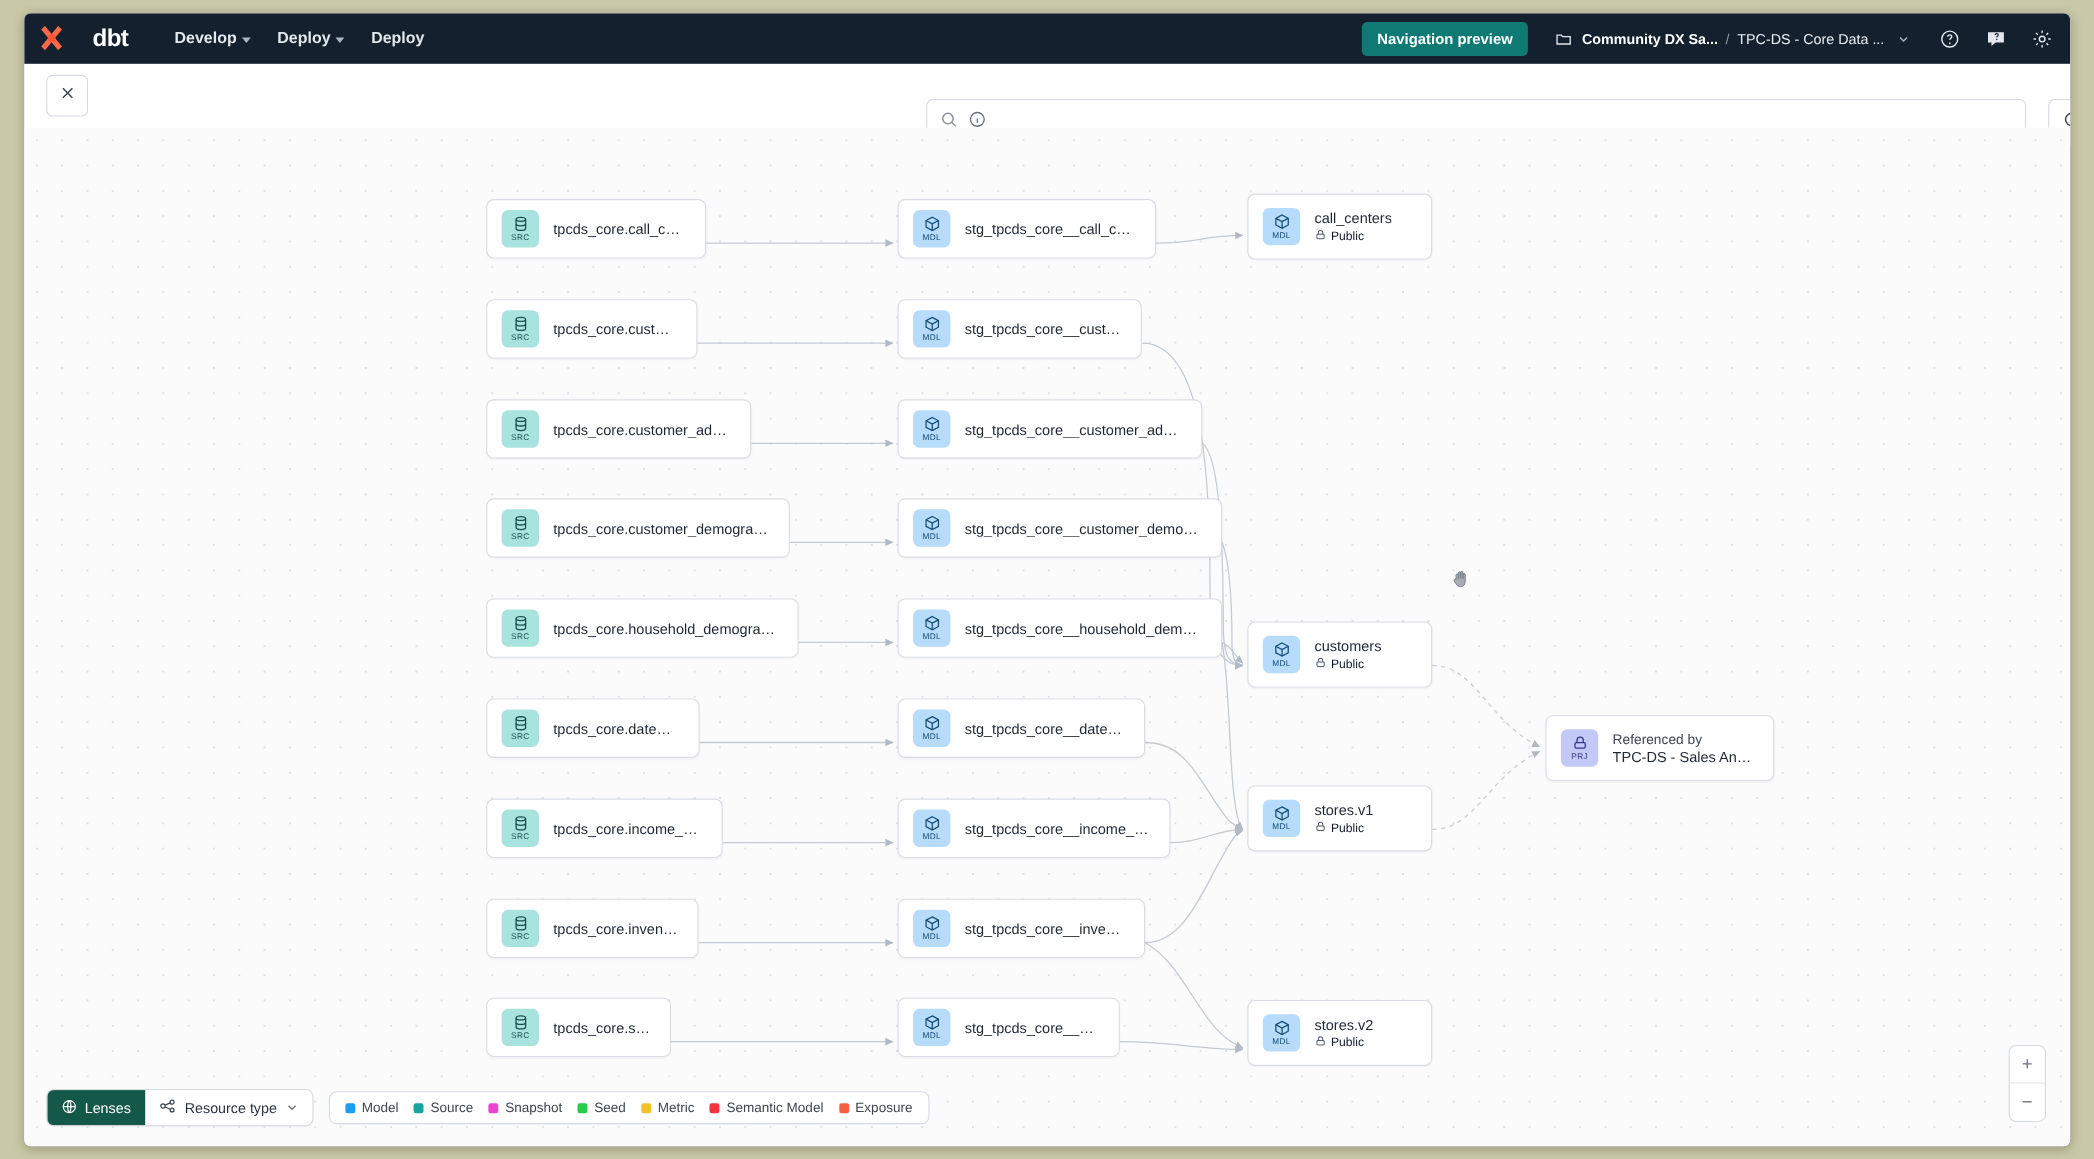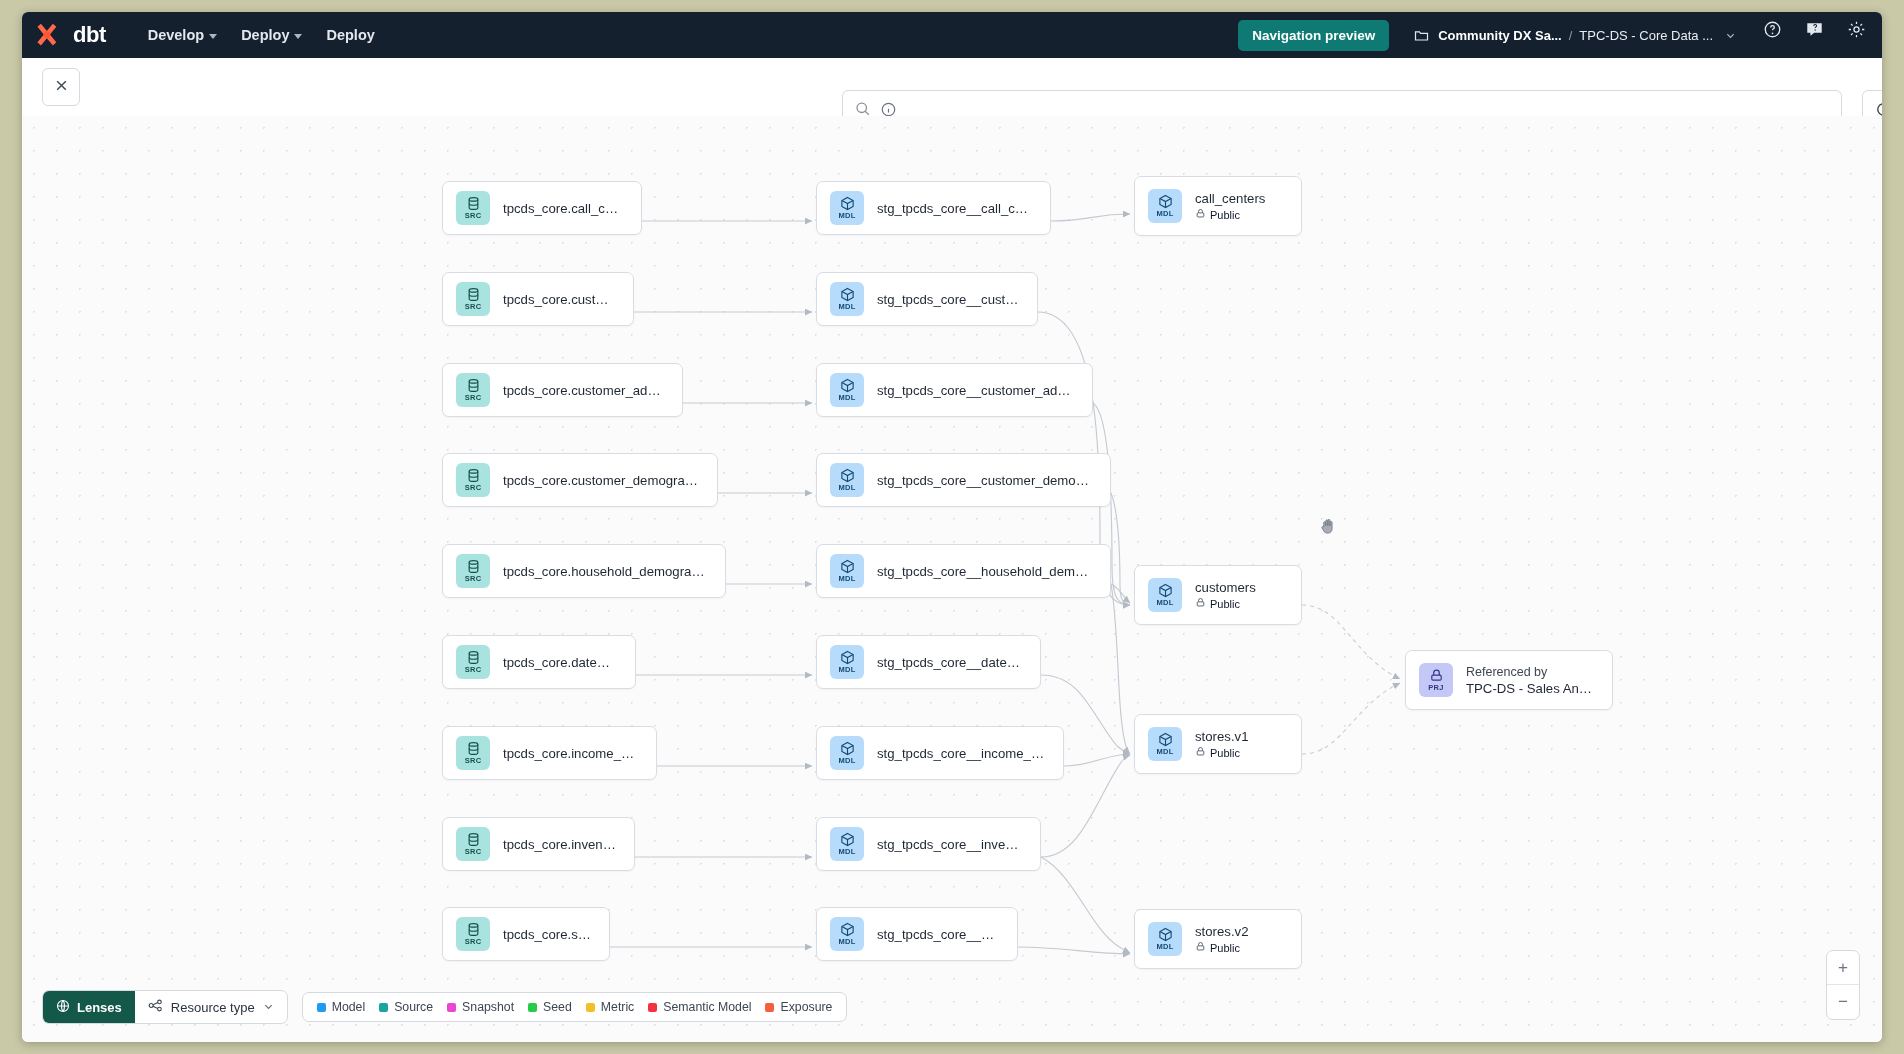--- a/index.html
+++ b/index.html
@@ -18,31 +18,31 @@
     overflow: hidden;
     box-shadow: 0 2px 10px rgba(0,0,0,.25);
   }
 
   
   .topnav {
     position: absolute; left:0; top:0; width:100%; height:46px;
     background:#15202e; display:flex; align-items:center;
     padding: 0 16px 0 12px;
   }
-  .brand { display:flex; align-items:flex-start; gap:13px; margin-right:30px; }
+  .brand { display:flex; align-items:flex-start; gap:24px; margin-right:30px; }
   .brand-x { width:26px; height:26px; position:relative; }
   .brand-x svg { display:block; }
   .brand-text { color:#fff; font-size:22px; font-weight:700; letter-spacing:-.5px; }
   .navlink {
     color:#e3e8ee; font-size:14.5px; font-weight:600;
     padding: 6px 12px; border-radius:4px; display:flex; align-items:center; gap:5px;
     cursor:pointer; white-space:nowrap;
   }
   .caret { width:0;height:0;border-left:4px solid transparent;border-right:4px solid transparent;border-top:5px solid #aab6c4; margin-top:2px;}
-  .nav-right { margin-left:auto; display:flex; gap:22px; }
+  .nav-right { margin-left:auto; display:flex; align-items:center; gap:22px; }
   .navpreview {
     background:#0f7a73; color:#ffffff; font-size:13.5px; font-weight:600;
     padding:8px 14px; border-radius:5px; cursor:pointer; white-space:nowrap;
   }
   .breadcrumb-top { display:flex; align-items:center; gap:7px; color:#ffffff; font-size:13px; font-weight:700;}
   .breadcrumb-top .sep { color:#8d9aa9; font-weight:400; }
   .breadcrumb-top .proj { font-weight:400; color:#e8edf3; }
   .ic { width:20px;height:20px; display:inline-flex;align-items:center;justify-content:center; cursor:pointer;}
   .ic svg { display:block; }
 
@@ -95,36 +95,36 @@
     border-radius:7px; display:flex; align-items:center; gap:13px;
     padding: 0 18px 0 13px; cursor:pointer;
     box-shadow: 0 1px 2px rgba(16,24,40,.04);
   }
   .badge {
     width:34px; height:34px; border-radius:6px; flex:0 0 34px;
     display:flex; flex-direction:column; align-items:center; justify-content:center;
     gap:0px;
   }
   .badge svg { display:block; }
-  .badge .bl { font-size:7.5px; font-weight:700; letter-spacing:.3px; line-height:8px; margin-top:1px;}
+  .badge .bl { font-size:7.5px; font-weight:400; letter-spacing:.3px; line-height:8px; margin-top:1px;}
   .badge.src { background:#a9e3df; color:#15504c; }
   .badge.mdl { background:#b7dcfb; color:#134a75; }
   .badge.prj { background:#c4c8f7; color:#32358a; }
   .node-txt { display:flex; flex-direction:column; justify-content:center; gap:2px; min-width:0; }
   .node-title { font-size:13.2px; color:#1f2733; white-space:nowrap; overflow:hidden; text-overflow:ellipsis; }
   .node-sub { font-size:11px; color:#0f172a; display:flex; align-items:center; gap:4px; }
   .node-pre { font-size:12.5px; color:#3d4652; }
 
   .hand-cursor { position:absolute; left:1296px; top:400px; font-size:19px; color:#5c6470; opacity:.75; }
 
   
   .bottombar { position:absolute; left:20px; bottom:18px; display:flex; align-items:center; gap:14px; z-index:20;}
   .lensgroup { display:flex; border:1px solid #d5d9e0; border-radius:7px; overflow:hidden; background:#fff; height:34px;}
   .lensbtn {
-    background:#14584a; color:#fff; font-size:13px; font-weight:700;
+    background:#14584a; color:#fff; font-size:13px; font-weight:400;
     display:flex;align-items:center;gap:7px; padding:0 13px; cursor:pointer;
   }
   .restype {
     display:flex;align-items:center;gap:8px;padding:0 13px;font-size:13px;color:#2a3340;cursor:pointer;
   }
   .legend {
     display:flex;align-items:center;gap:14px;height:30px;
     border:1px solid #d5d9e0;border-radius:7px;background:#fff;padding:0 14px;
   }
   .lg { display:flex;align-items:center;gap:6px;font-size:12.3px;color:#3d4652; white-space:nowrap;}

